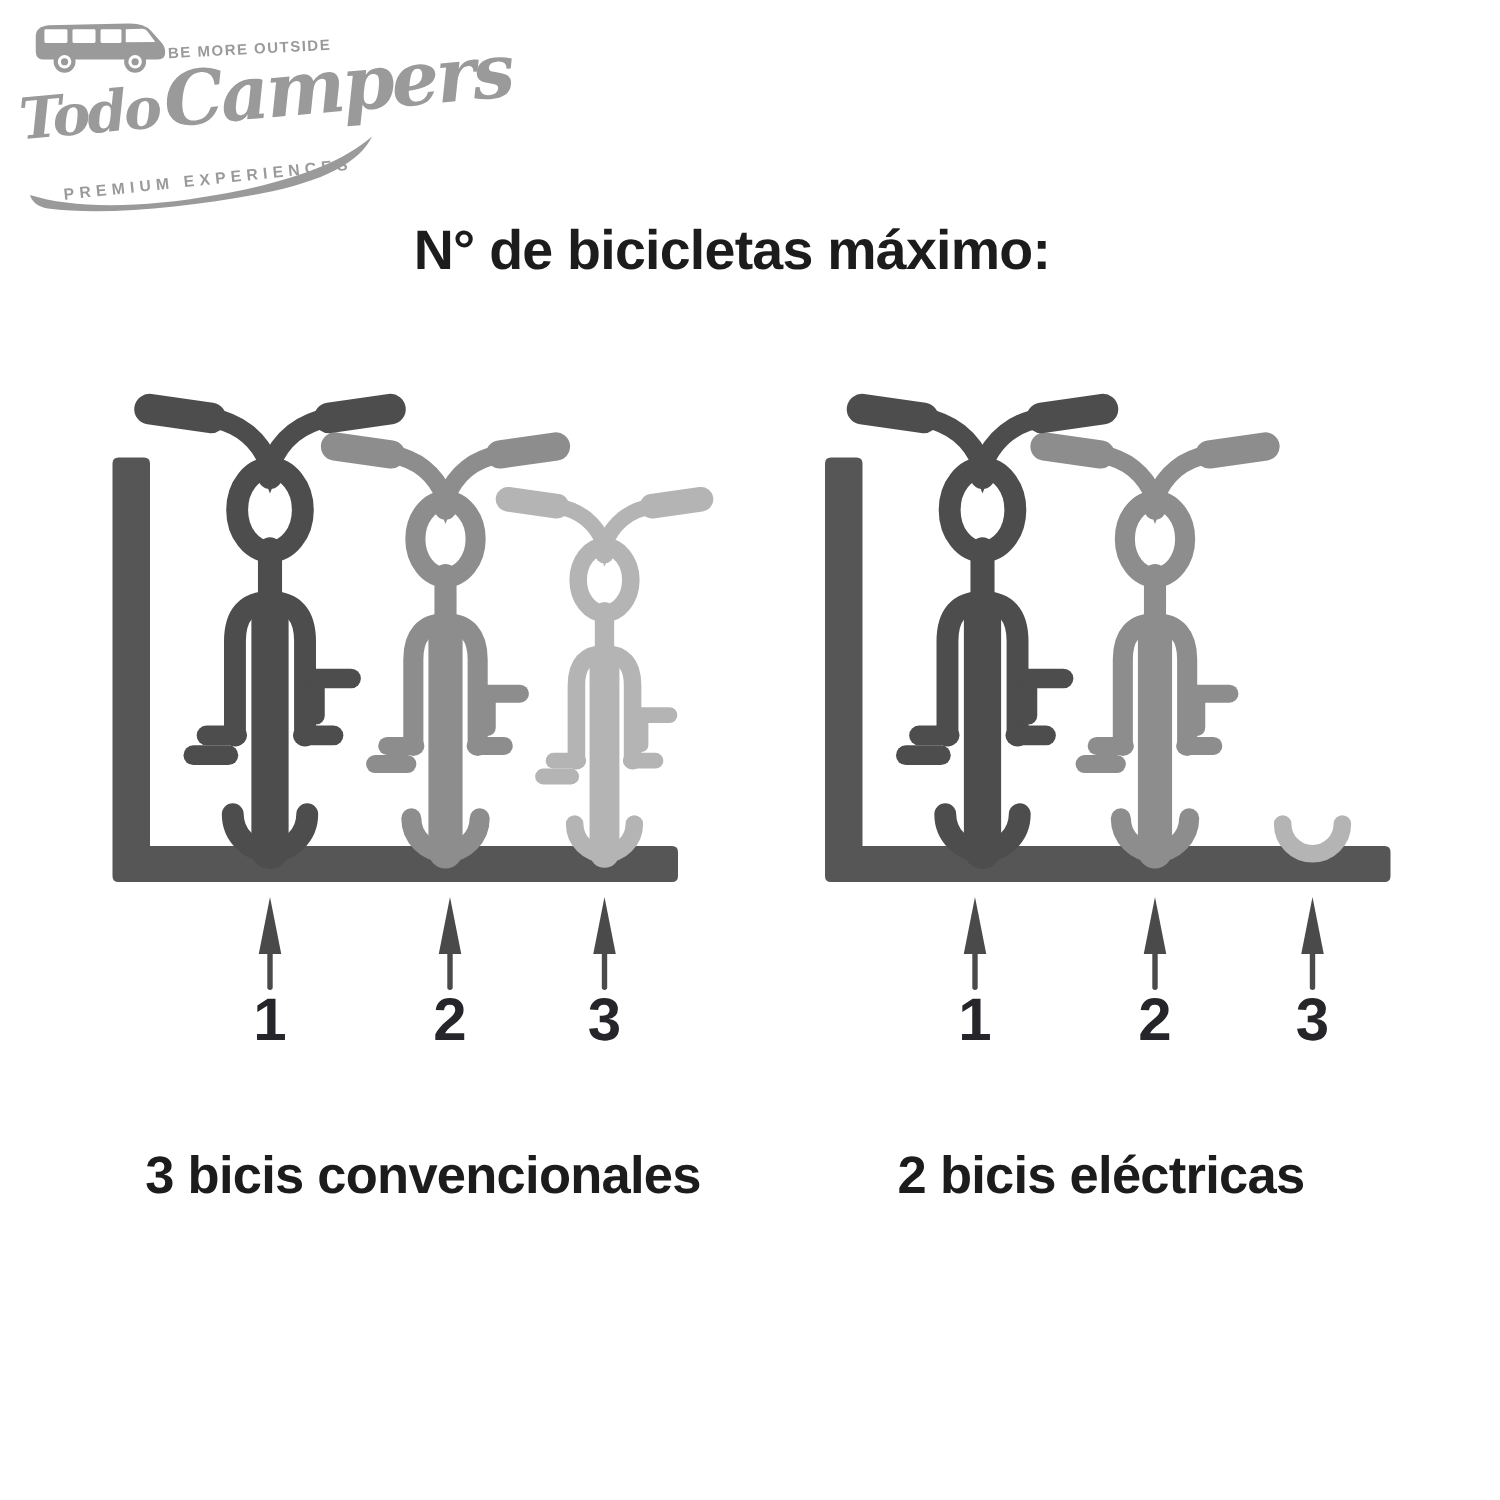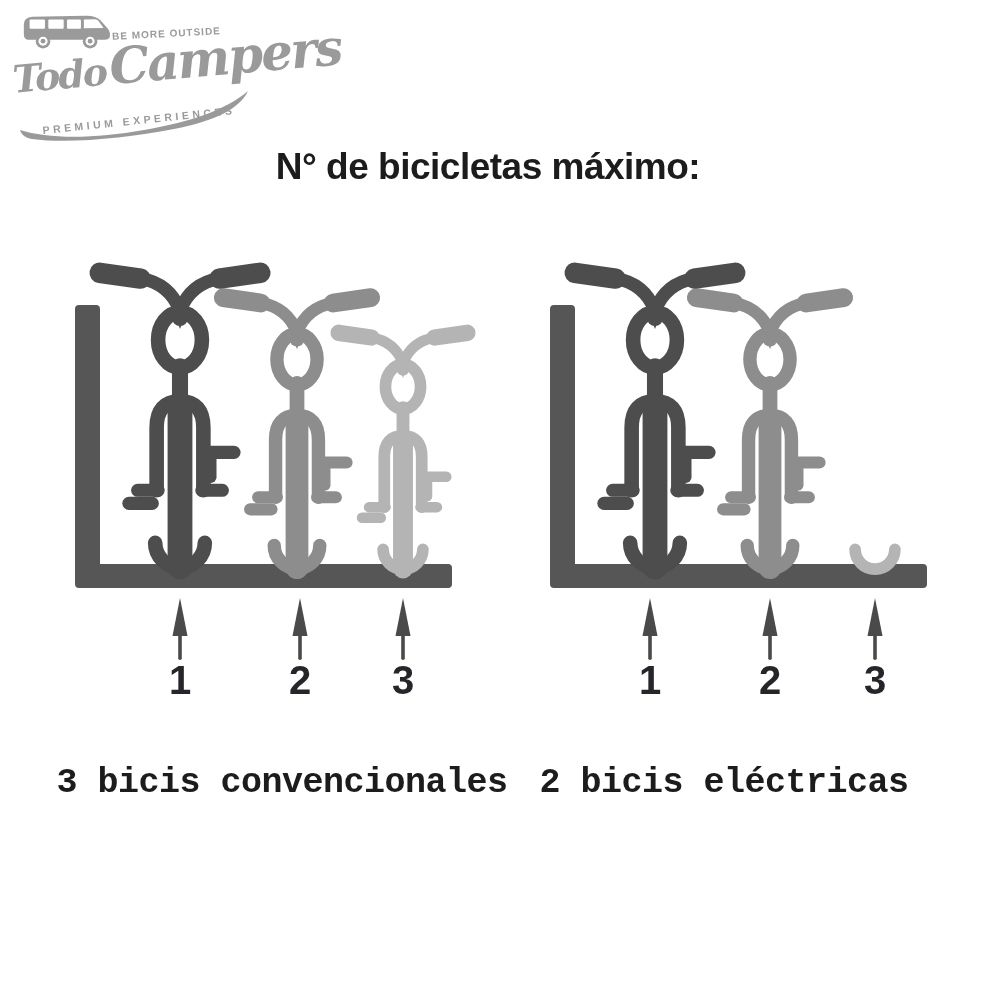--- a/index.html
+++ b/index.html
@@ -40,21 +40,21 @@
   #diag1{left:60px;}
   #diag2{left:535px;}
   .diagram svg.scene{position:absolute;left:0;top:0;overflow:visible;}
   .slot-num{
     position:absolute;top:430px;transform:translateX(-50%);
     font-size:40px;font-weight:700;line-height:1;color:var(--number-text,#26262a);
   }
   .caption{
     position:absolute;top:536px;transform:translateX(-50%);
     font-size:35px;font-weight:800;letter-spacing:-0.5px;line-height:1;
-    color:var(--heading-text,#1c1c1c);white-space:nowrap;font-family:Liberation Mono, monospace;
+    color:var(--heading-text,#1c1c1c);white-space:nowrap;
   }
   
   .col-front{color:var(--bike-front,#4d4d4d);}
   .col-middle{color:var(--bike-middle,#8d8d8d);}
   .col-back{color:var(--bike-back,#b4b4b4);}
   .col-arrow{color:var(--arrow,#4a4a4a);}
   .rack-shape{fill:var(--rack,#565656);}
 </style>
 </head>
 <body>
@@ -144,14 +144,14 @@
     <use href="#chock" class="col-back" transform="translate(269.8,84.1) scale(1.17)"></use>
     <use href="#bike" class="col-middle" transform="translate(154.6,46.2) scale(1.34)"></use>
     <use href="#bike" class="col-front" transform="translate(32.4,19.4) scale(1.46)"></use>
     <use href="#arrow" class="col-arrow" transform="translate(105,368)"></use>
     <use href="#arrow" class="col-arrow" transform="translate(225,368)"></use>
     <use href="#arrow" class="col-arrow" transform="translate(330,368)"></use>
   </svg>
   <div class="slot-num" style="left:115px">1</div>
   <div class="slot-num" style="left:235px">2</div>
   <div class="slot-num" style="left:340px">3</div>
-  <figcaption class="caption" style="left:189px">2 bicis eléctricas</figcaption>
+  <figcaption class="caption" style="left:199px">2 bicis eléctricas</figcaption>
 </figure>
 
 </body></html>

